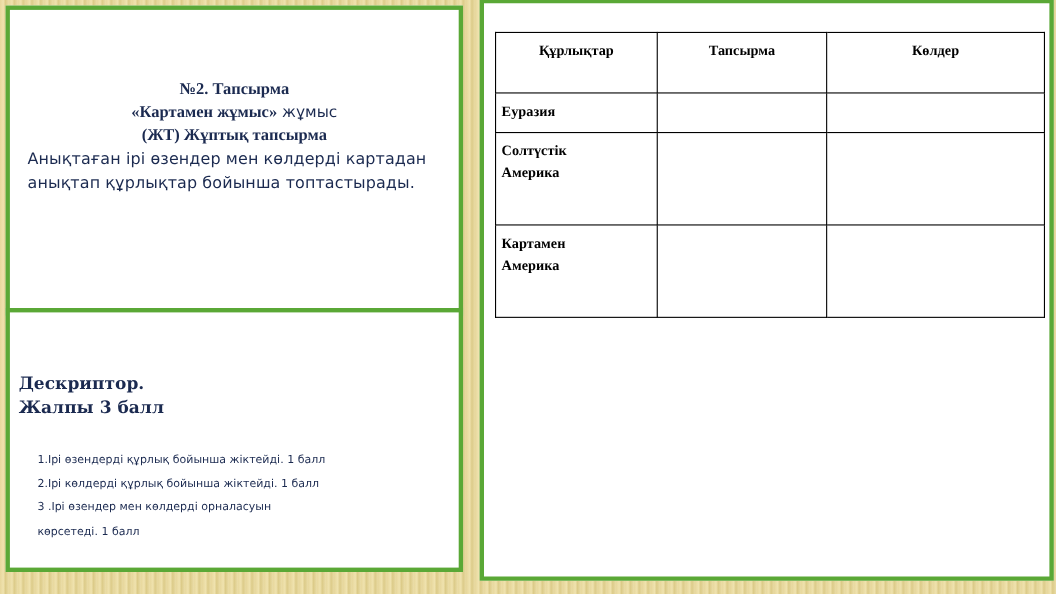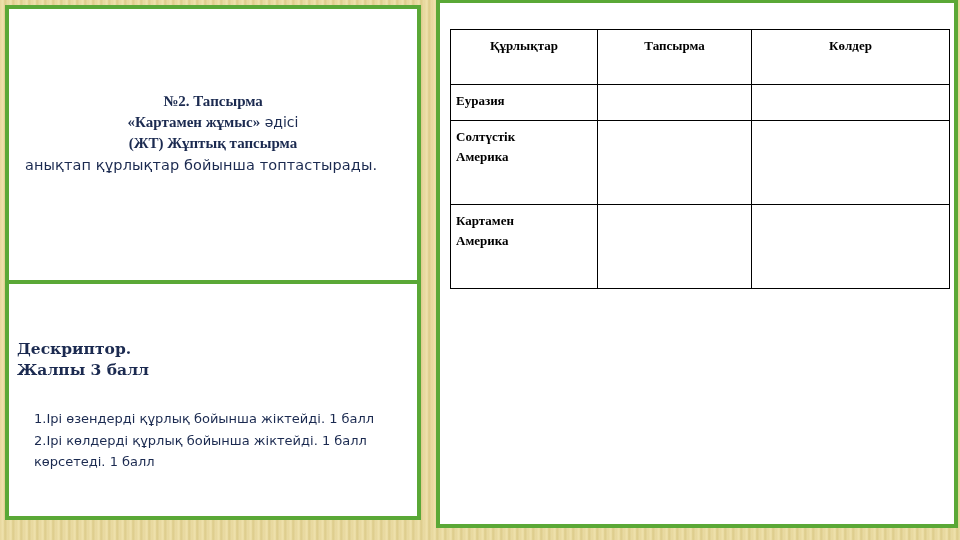--- a/index.html
+++ b/index.html
@@ -9,30 +9,30 @@
     font-family: "Liberation Serif", serif;
   }
   .panel {
     position: absolute; background: #ffffff;
     border: 4px solid #5aa836; box-sizing: border-box;
   }
   #panel-task { left: 5px; top: 5px; width: 416px; height: 282px; }
   #panel-desc { left: 5px; top: 280px; width: 416px; height: 240px; padding-left: 28px; }
   #panel-table { left: 436px; top: 0px; width: 522px; height: 528px; border-top-width: 3px; }
 
-  .task-block { position: absolute; left: 0; right: 0; top: 62px; text-align: center; color: #1b2a50; margin-top: 20px; }
+  .task-block { position: absolute; left: 0; right: 0; top: 62px; text-align: center; color: #1b2a50; }
   .task-title { font-weight: bold; font-size: 15px; line-height: 21px; }
   .task-title .plain { font-weight: normal; font-family: "DejaVu Sans", sans-serif; font-size: 14px; }
   .task-body {
     font-family: "DejaVu Sans", sans-serif; font-size: 14.5px; line-height: 22px;
     text-align: left; padding-left: 16px; color: #1b2a50; letter-spacing: 0.1px;
   }
 
   .desc-head { position: absolute; left: 8px; top: 54px; color: #1b2a50; font-weight: bold; font-size: 15.5px; line-height: 21px; font-family: "DejaVu Serif", serif; }
-  .desc-list { position: absolute; left: 25px; top: 124px; color: #1b2a50; font-family: "DejaVu Sans", sans-serif; font-size: 13px; line-height: 21.5px; }
+  .desc-list { position: absolute; left: 25px; top: 124px; color: #1b2a50; font-family: "DejaVu Sans", sans-serif; font-size: 10px; line-height: 21.5px; }
   .desc-list div { white-space: nowrap; }
 
   table.grid {
     position: absolute; left: 10px; top: 26px; width: 500px;
     border-collapse: collapse; font-family: "Liberation Serif", serif;
   }
   table.grid td, table.grid th {
     border: 1.5px solid #000; vertical-align: top; padding: 6px 5px;
     font-size: 13px; font-weight: bold; color: #000; line-height: 20px;
   }
@@ -41,34 +41,36 @@
   .col2 { width: 143px; }
   .r-short { height: 36px; }
   .r-tall { height: 84px; }
 </style>
 </head>
 <body>
 
 <div class="panel" id="panel-task">
   <div class="task-block">
     <div class="task-title">№2. Тапсырма</div>
-    <div class="task-title"><span>«Картамен жұмыс»</span><span class="plain"> әдісі</span></div>
+    <div class="task-title"><span>«Картамен жұмыс»</span><span class="plain"> жұмыс</span></div>
     <div class="task-title">(ЖТ) Жұптық тапсырма</div>
+    <div class="task-body">Анықтаған ірі өзендер мен көлдерді картадан</div>
     <div class="task-body">анықтап құрлықтар бойынша топтастырады.</div>
   </div>
 </div>
 
 <div class="panel" id="panel-desc">
   <div class="desc-head">
     <div>Дескриптор.</div>
     <div>Жалпы 3 балл</div>
   </div>
   <div class="desc-list">
     <div>1.Ірі өзендерді құрлық бойынша жіктейді. 1 балл</div>
     <div>2.Ірі көлдерді құрлық бойынша жіктейді. 1 балл</div>
+    <div>3 .Ірі өзендер мен көлдерді орналасуын</div>
     <div>көрсетеді. 1 балл</div>
   </div>
 </div>
 
 <div class="panel" id="panel-table">
   <table class="grid">
     <tbody>
         <tr>
       <th class="col1">Құрлықтар</th>
       <th class="col2">Тапсырма</th>

